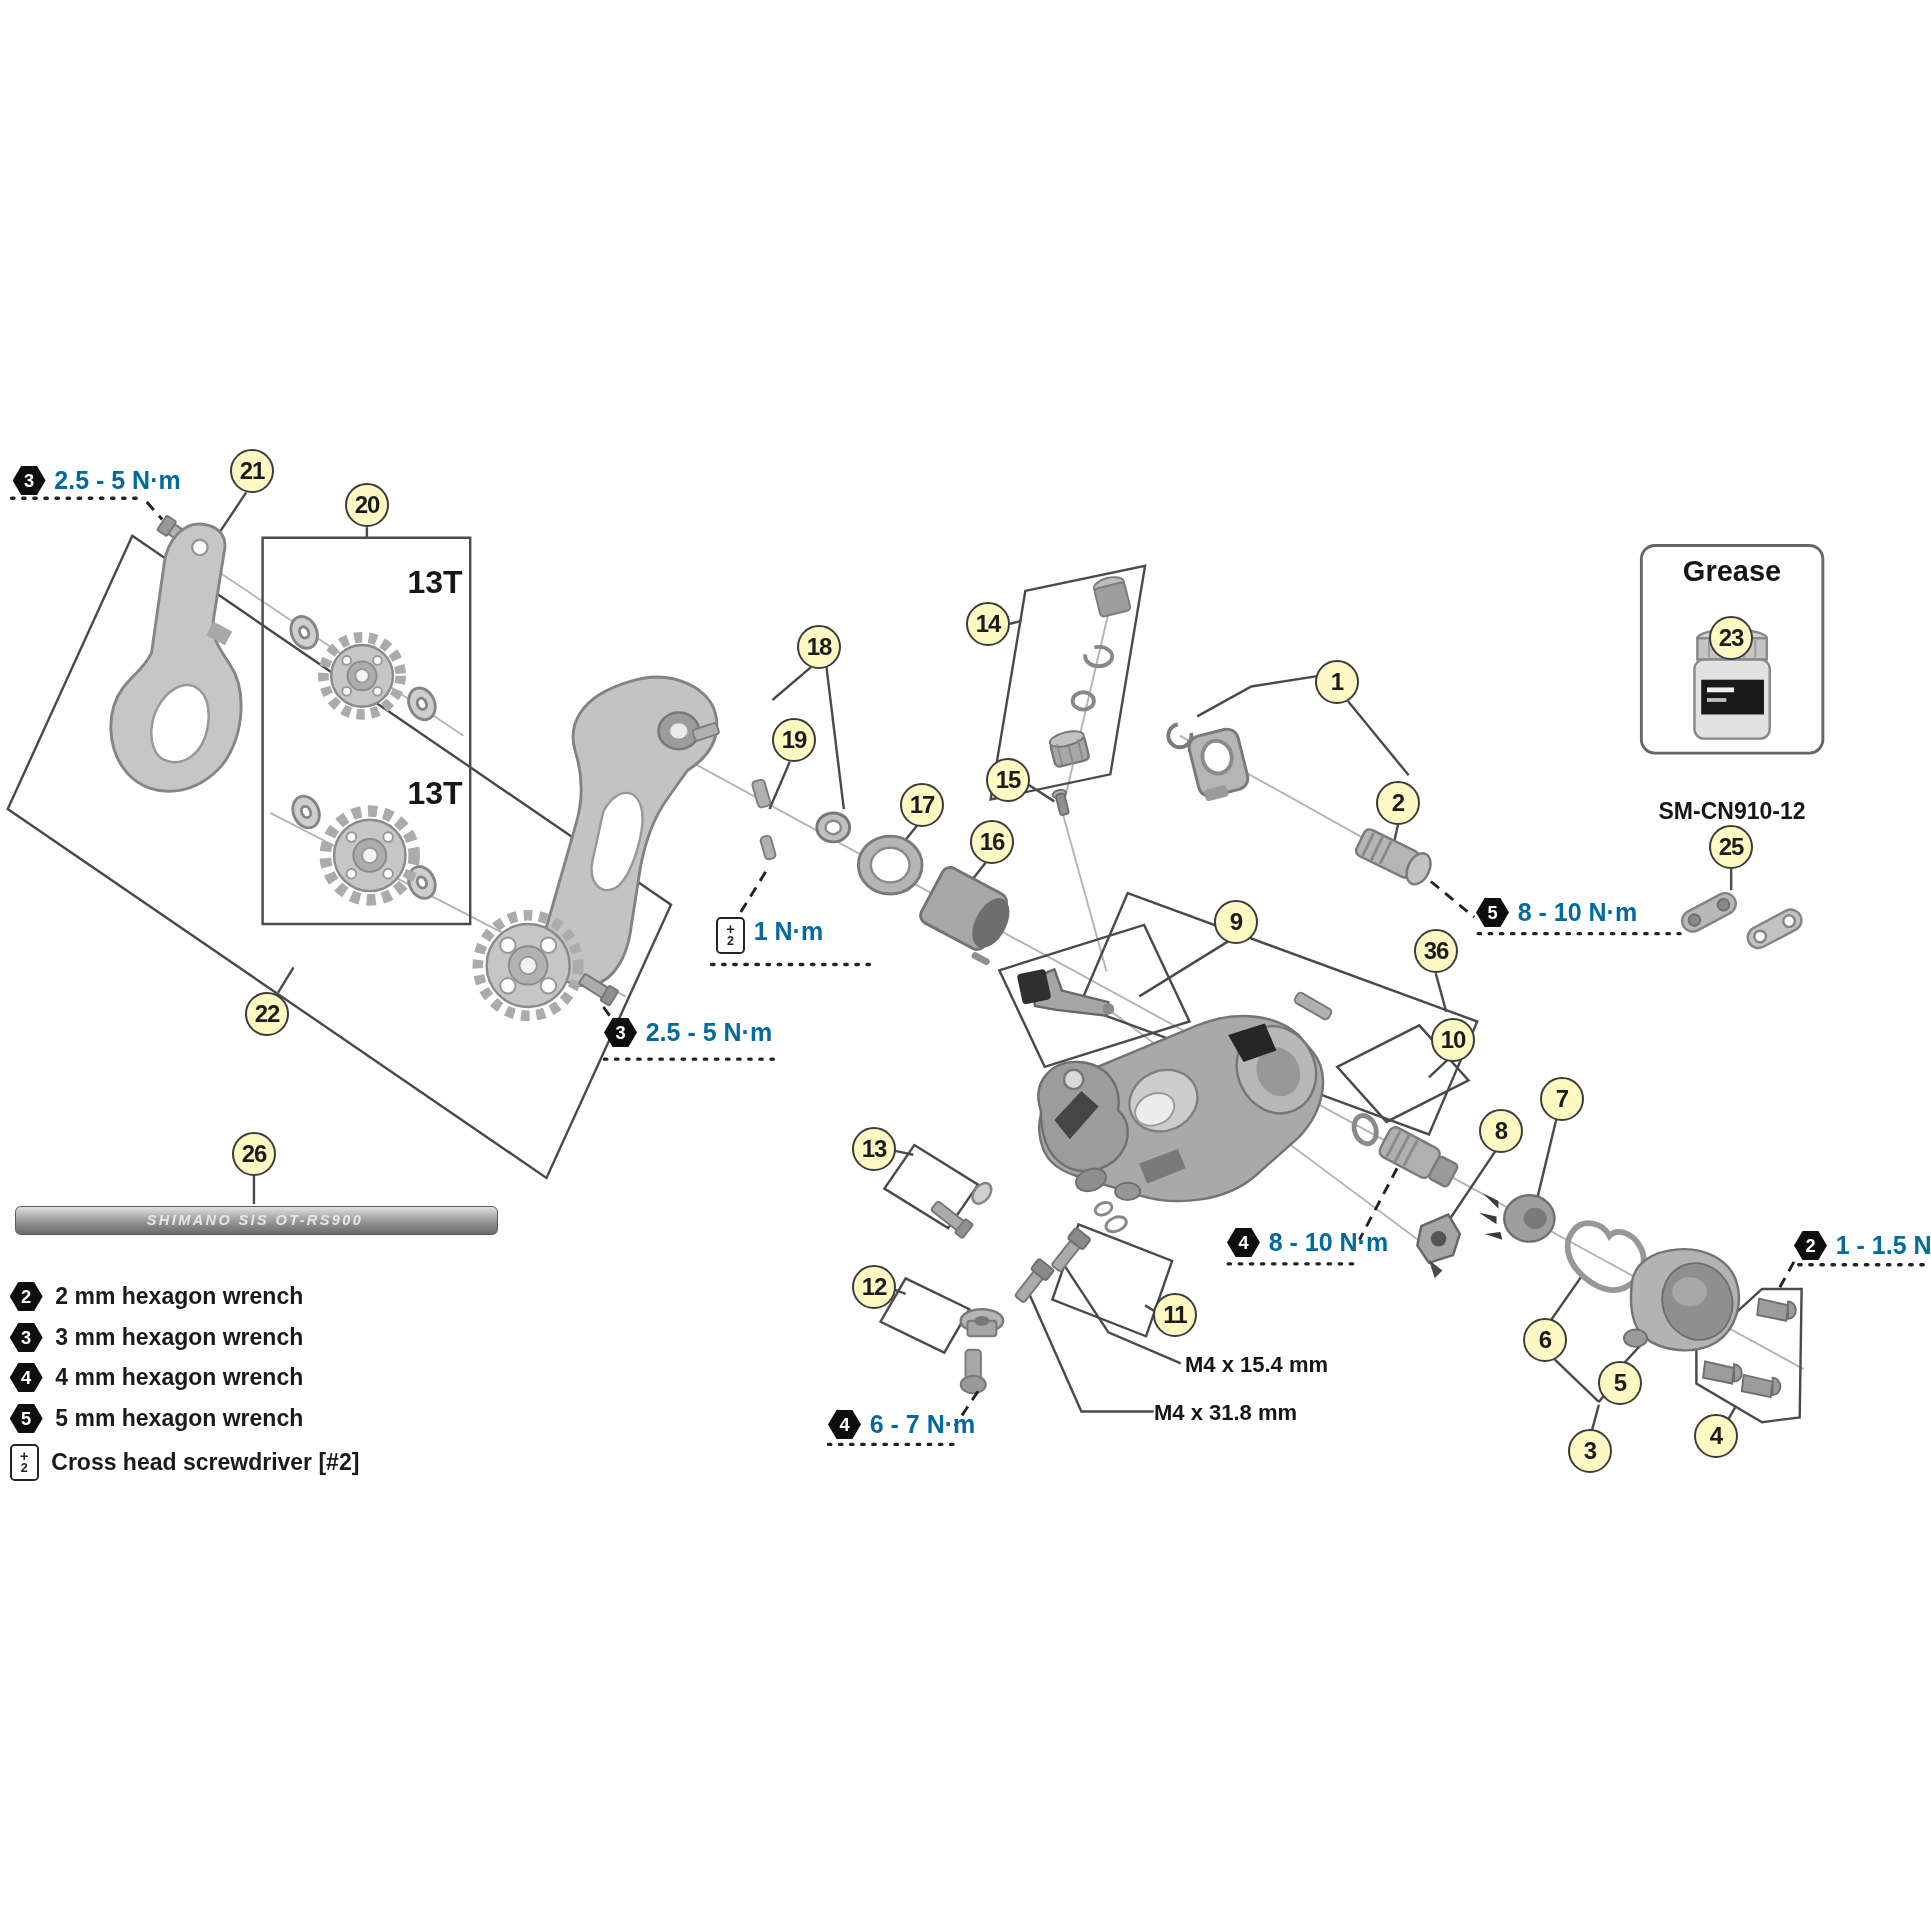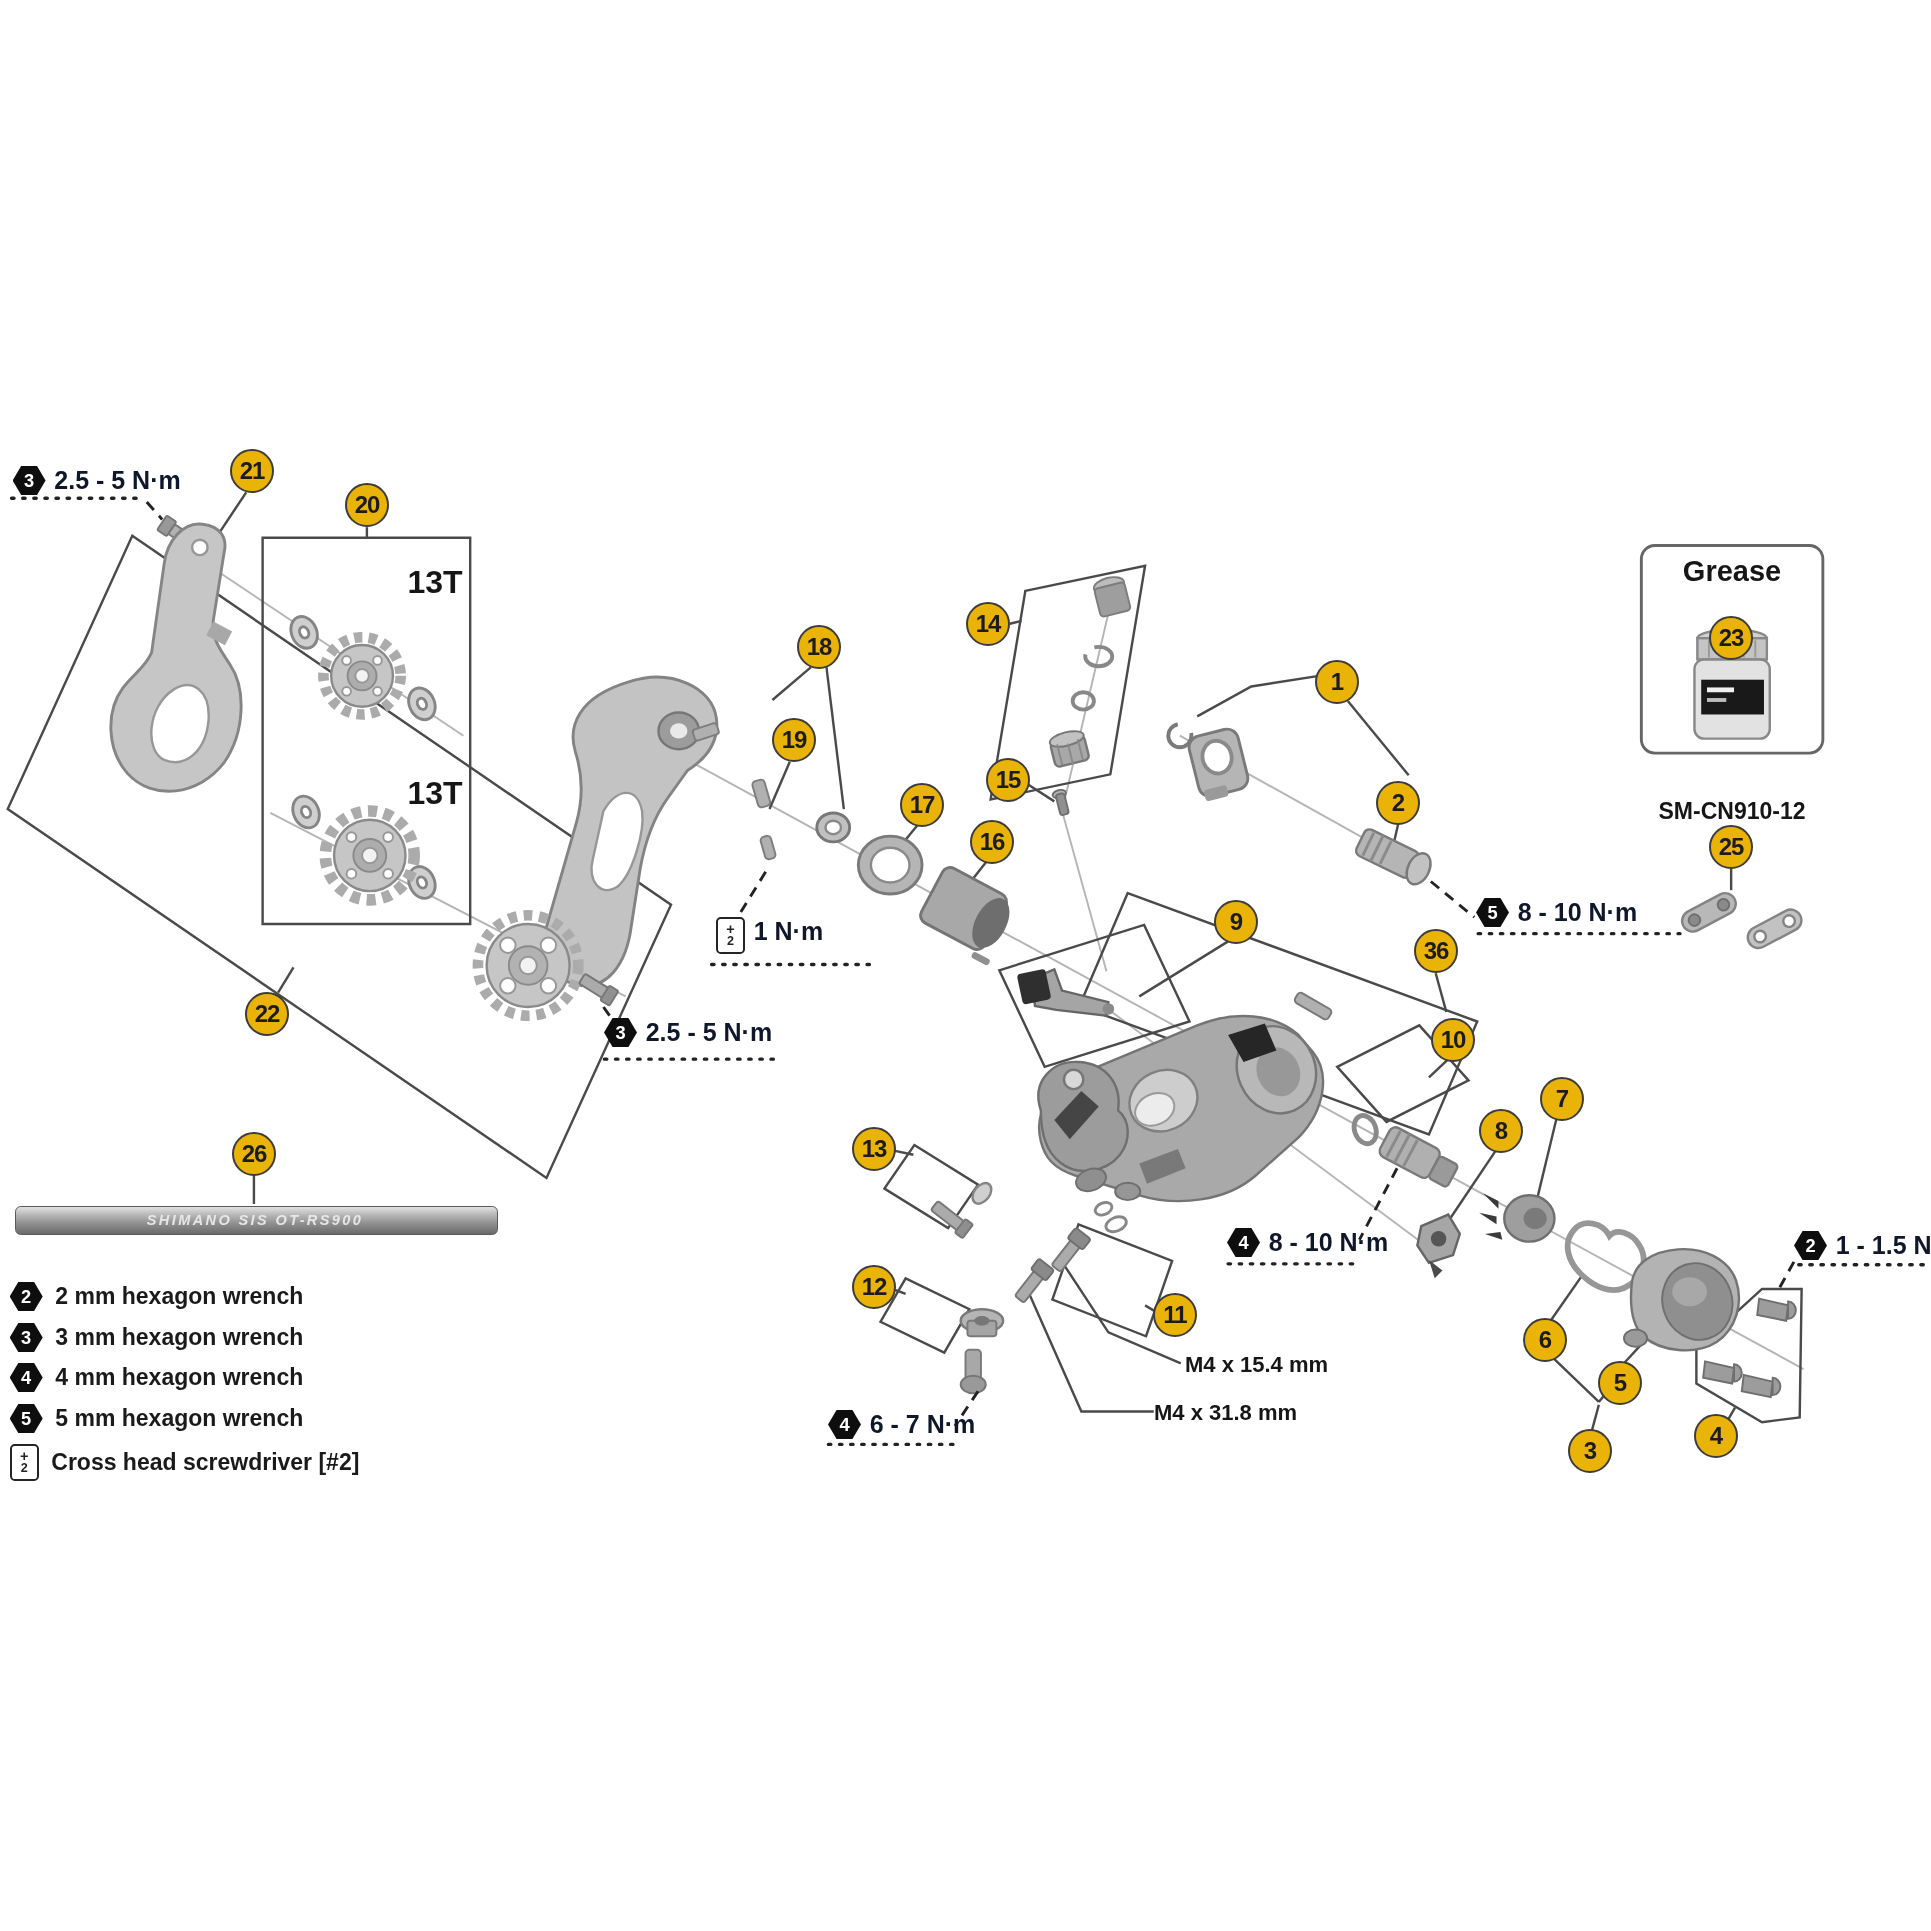--- a/index.html
+++ b/index.html
@@ -1,31 +1,31 @@
 <!DOCTYPE html>
 <html><head>
 <meta charset="utf-8">
 <style>
   html,body{margin:0;padding:0;background:#fff;}
   .stage{position:relative;width:1931px;height:1931px;background:#fff;overflow:hidden;
          font-family:"Liberation Sans","DejaVu Sans",sans-serif;}
   svg.art{position:absolute;left:0;top:0;}
   .layer{position:absolute;left:0;top:0;width:100%;height:100%;pointer-events:none;}
   .callout{position:absolute;width:44px;height:44px;box-sizing:border-box;border:2.9px solid #3c3c3c;
-           border-radius:50%;background:#eab308;display:flex;align-items:center;justify-content:center;
+           border-radius:50%;background:#fef9c3;display:flex;align-items:center;justify-content:center;
            font-weight:700;font-size:24px;letter-spacing:-1px;color:#1c1c1c;}
   .torque{position:absolute;display:flex;align-items:flex-start;gap:8.7px;}
   .hex{width:33px;height:29px;flex:0 0 33px;background:#0e0e0e;color:#fff;
        clip-path:polygon(26% 0,74% 0,100% 50%,74% 100%,26% 100%,0 50%);
        display:flex;align-items:center;justify-content:center;font-weight:700;font-size:18.3px;}
   .sd{box-sizing:border-box;width:29px;height:37px;border:2.9px solid #242424;border-radius:4.8px;background:#fff;
       display:flex;flex-direction:column;align-items:center;justify-content:center;color:#242424;}
   .sd .cross{font-size:14.5px;font-weight:700;line-height:.85;}
   .sd .num{font-size:12.6px;font-weight:700;line-height:1;}
-  .ttext{font-weight:700;font-size:25px;line-height:29px;color:#0f172a;white-space:nowrap;}
+  .ttext{font-weight:700;font-size:25px;line-height:29px;color:#0369a1;white-space:nowrap;}
   .plabel{position:absolute;white-space:nowrap;color:#161616;}
   .t13{font-size:32px;font-weight:700;transform:translateX(-50%);}
   .grease{font-size:29px;font-weight:700;transform:translateX(-50%);}
   .model{font-size:23px;font-weight:700;transform:translateX(-50%);}
   .m4{font-size:22px;font-weight:600;}
   .cableprint{font-size:14.5px;font-weight:700;font-style:italic;color:#ebebeb;
               letter-spacing:2.4px;transform:translateX(-50%);opacity:.95;}
   .cable{position:absolute;left:14.5px;top:1206px;width:481px;height:27px;border-radius:5.8px;
          background:linear-gradient(#e2e2e2,#b6b6b6 30%,#8e8e8e 62%,#6a6a6a);border:1px solid #5a5a5a;}
   .legend-row{position:absolute;display:flex;align-items:center;gap:12.6px;}

